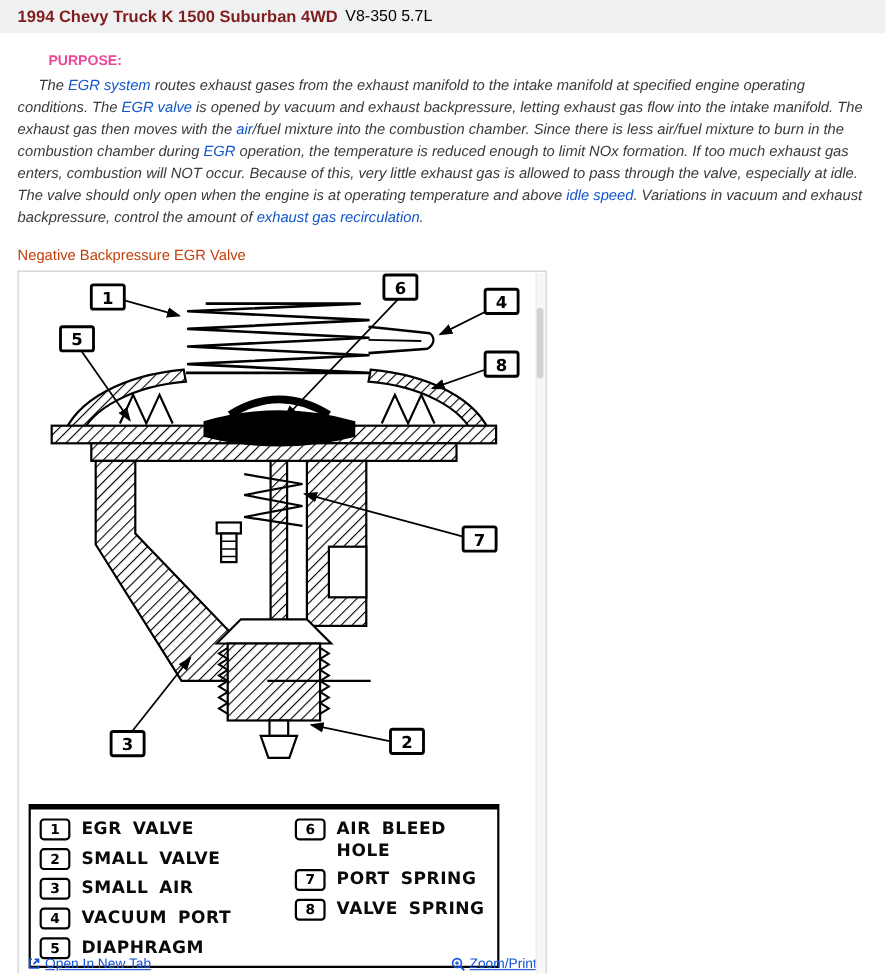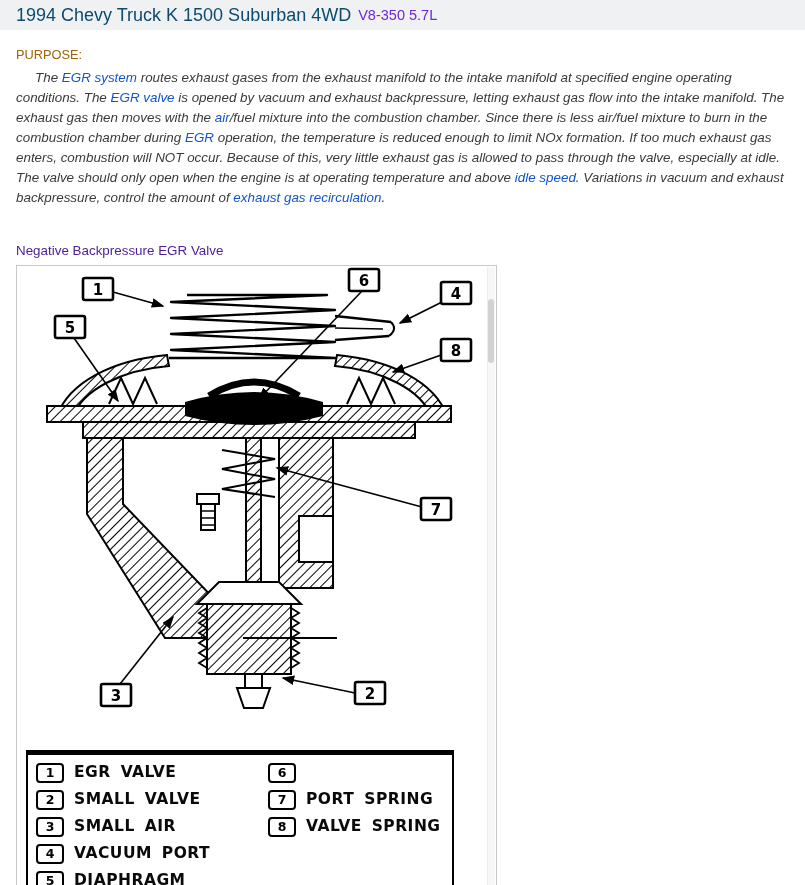--- a/index.html
+++ b/index.html
@@ -10,31 +10,31 @@
   *{box-sizing:border-box;}
   html,body{margin:0;padding:0;}
   body{
     width:805px;height:885px;overflow:hidden;background:#fff;
     font-family:"Liberation Sans", sans-serif;color:var(--text);
   }
   .header{
     background:var(--header-bg);height:30px;display:flex;align-items:center;
     padding:0 16px;gap:7px;white-space:nowrap;
   }
-  .header .title{font-size:18px;font-weight:normal;color:#0c4a6e;}
-  .header .subtitle{font-size:14.5px;color:#6d28d9;}
+  .header .title{font-size:15px;font-weight:bold;color:#7f1d1d;}
+  .header .subtitle{font-size:14.5px;color:#000000;}
   .content{padding:0 16px;}
-  .purpose-heading{margin-top:17px;font-size:12.8px;font-weight:normal;color:#a16207;}
+  .purpose-heading{margin-top:17px;font-size:12.8px;font-weight:bold;color:#ec4899;margin-left:28px;}
   .purpose-paragraph{
     margin:6px 0 0 0;font-size:13.4px;line-height:20px;color:var(--text);
     text-indent:19px;
     font-style:italic;
   }
   .tlink{color:var(--link);text-decoration:none;cursor:pointer;}
-  .figure-caption{margin-top:35px;font-size:13.4px;color:#4c1d95;}
+  .figure-caption{margin-top:16px;font-size:13.4px;color:#c2410c;}
   .figure-panel{
     position:relative;margin-top:7px;width:481px;height:648px;
     border:1px solid #c9c9c9;background:#fff;overflow:hidden;
   }
   .panel-scrollbar{
     position:absolute;top:1px;right:1px;bottom:1px;width:8px;
     background:#f7f7f7;border-left:1px solid #ececec;
   }
   .panel-scrollbar .thumb{
     position:absolute;top:32px;right:1px;width:6px;height:64px;
@@ -212,20 +212,21 @@
           <span class="llabel">VACUUM PORT</span>
         </div>
         <div class="lrow">
           <span class="lnum">5</span>
           <span class="llabel">DIAPHRAGM</span>
         </div>
       </div>
       <div class="legend-col-right">
         <div class="lrow">
           <span class="lnum">6</span>
+          <span class="llabel wrap">AIR BLEED HOLE</span>
         </div>
         <div class="lrow">
           <span class="lnum">7</span>
           <span class="llabel">PORT SPRING</span>
         </div>
         <div class="lrow">
           <span class="lnum">8</span>
           <span class="llabel">VALVE SPRING</span>
         </div>
       </div>

